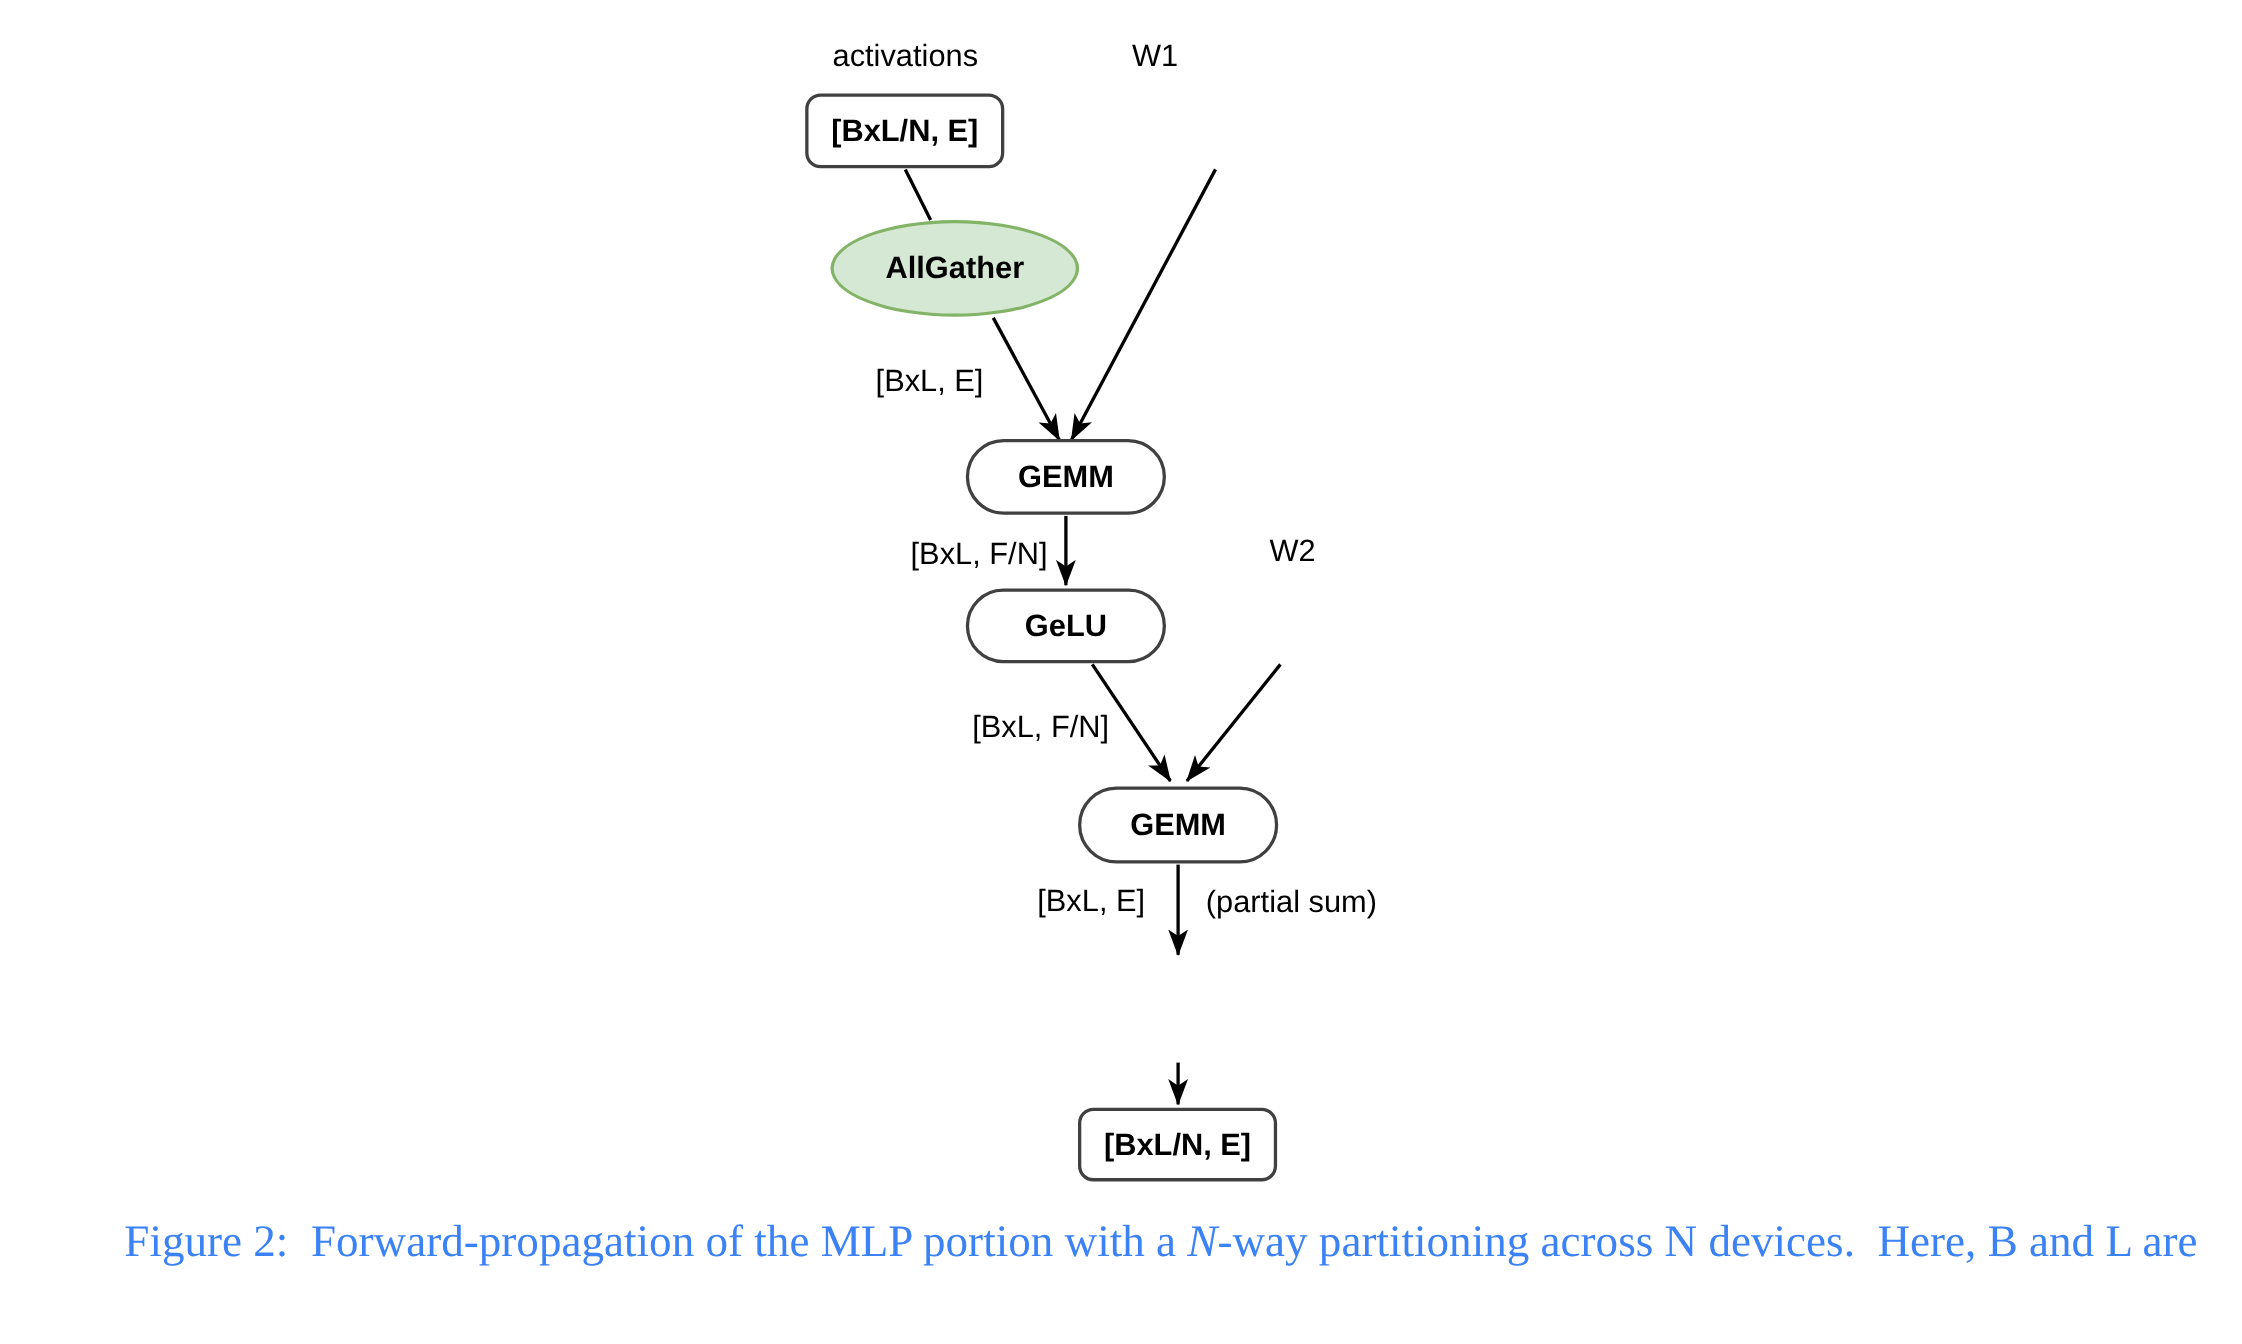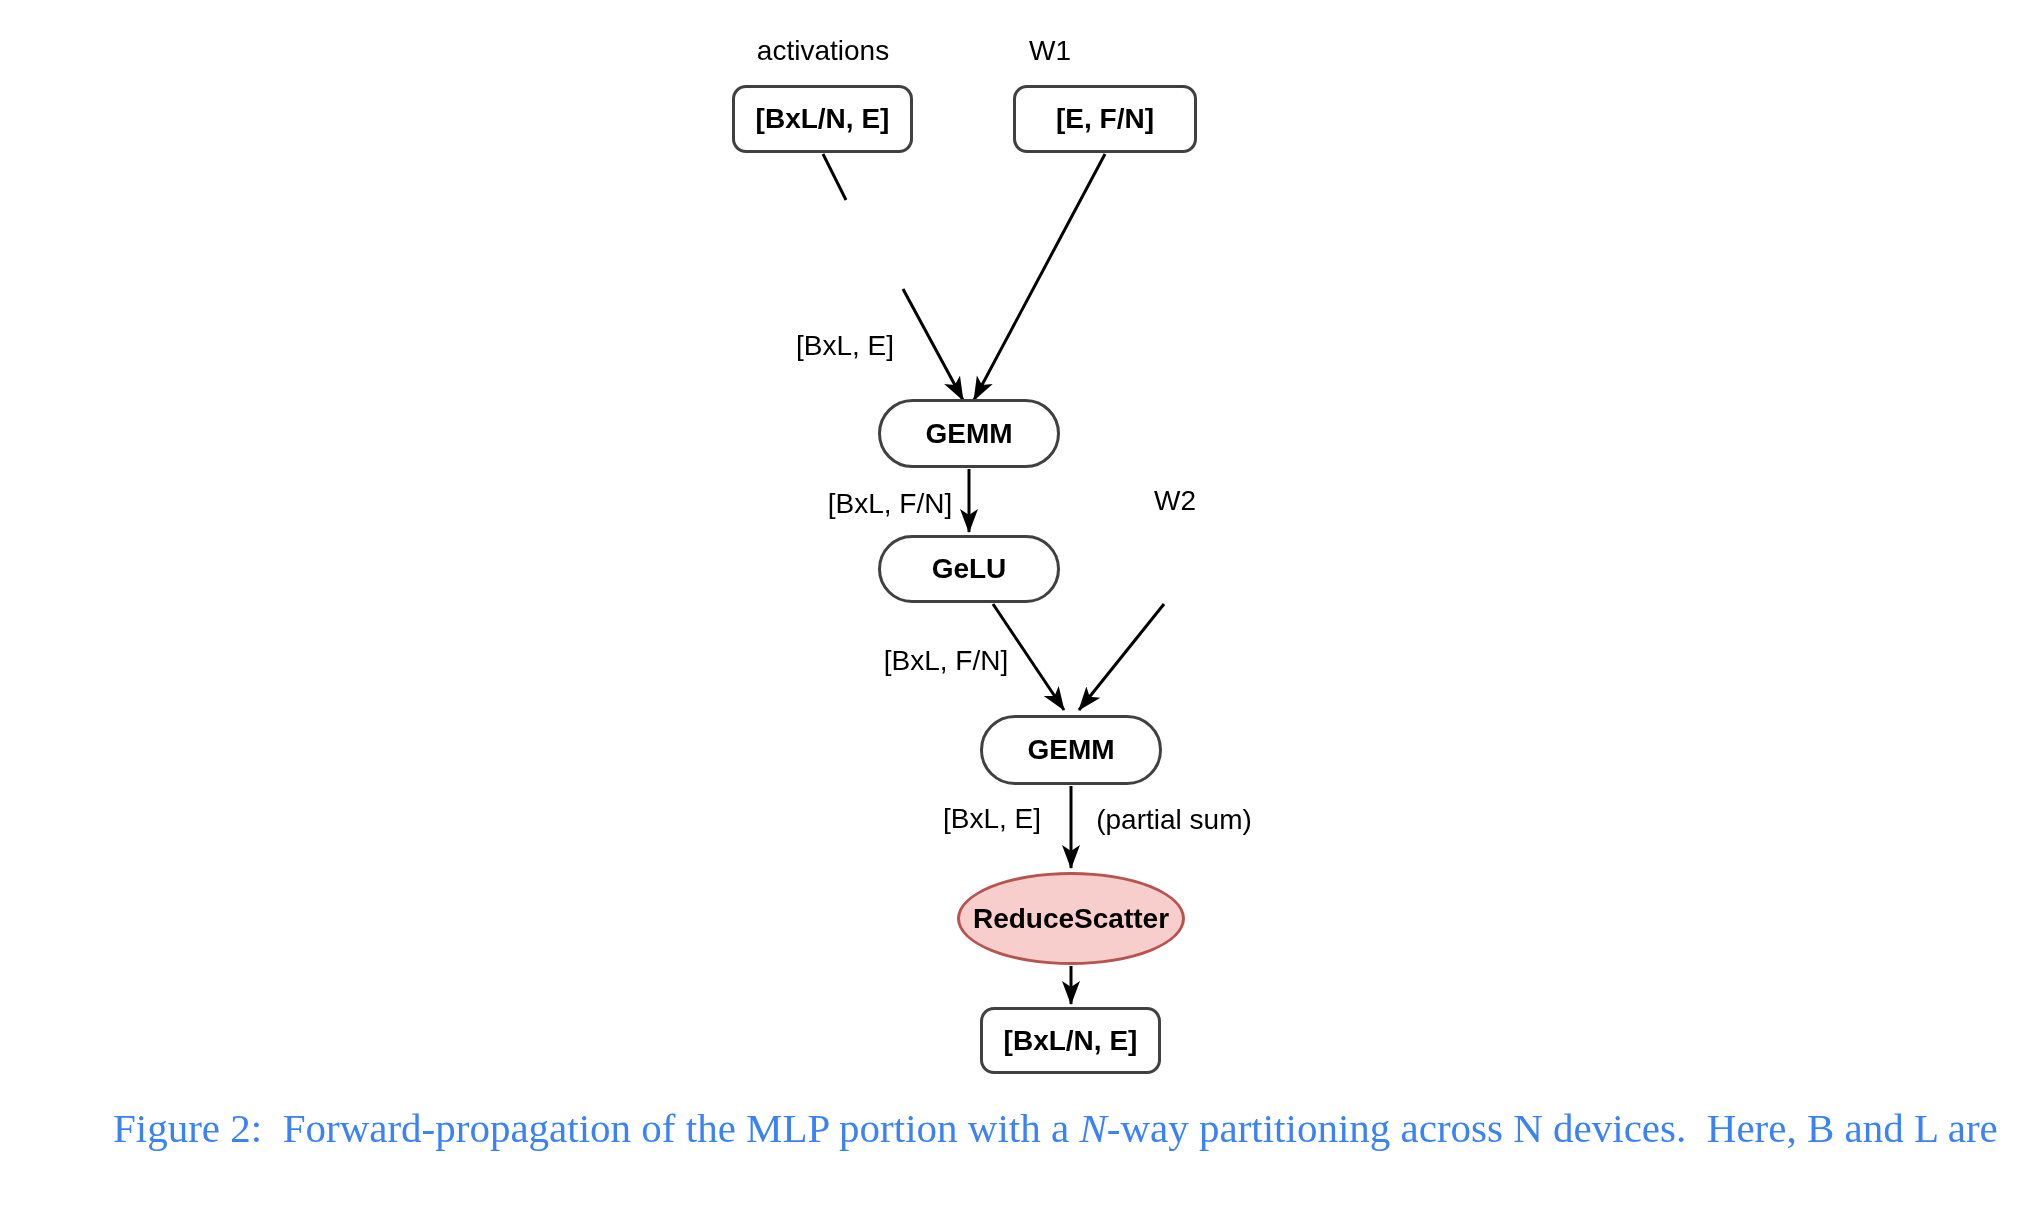--- a/index.html
+++ b/index.html
@@ -97,22 +97,21 @@
   <div class="lbl" style="left:1050px; top:36px;">W1</div>
   <div class="lbl" style="left:1175px; top:486px;">W2</div>
 
   <div class="lbl" style="left:845px; top:331px;">[BxL, E]</div>
   <div class="lbl" style="left:890px; top:489px;">[BxL, F/N]</div>
   <div class="lbl" style="left:946px; top:646px;">[BxL, F/N]</div>
   <div class="lbl" style="left:992px; top:804px;">[BxL, E]</div>
   <div class="lbl" style="left:1174px; top:805px;">(partial sum)</div>
 
   <div class="node rect" style="left:732px; top:85px; width:181px; height:68px;">[BxL/N, E]</div>
-  <div class="node rect" style="left:1013px; top:85px; width:184px; height:68px;">[E, F/N]</div>
+  <div class="node ellipse green" style="left:755px; top:200px; width:226px; height:88px;">AllGather</div>
   <div class="node stadium" style="left:878px; top:399px; width:182px; height:69px;">GEMM</div>
   <div class="node stadium" style="left:878px; top:535px; width:182px; height:68px;">GeLU</div>
   <div class="node stadium" style="left:980px; top:715px; width:182px; height:70px;">GEMM</div>
-  <div class="node ellipse red" style="left:957px; top:872px; width:228px; height:93px;">ReduceScatter</div>
   <div class="node rect" style="left:980px; top:1007px; width:181px; height:67px;">[BxL/N, E]</div>
 
   <div class="caption"><span>Figure 2:&nbsp; Forward-propagation of the MLP portion with a </span><i>N</i><span>-way partitioning across N devices.&nbsp; Here, B and L are</span><br></div>
 
 </div>
 
 </body></html>

